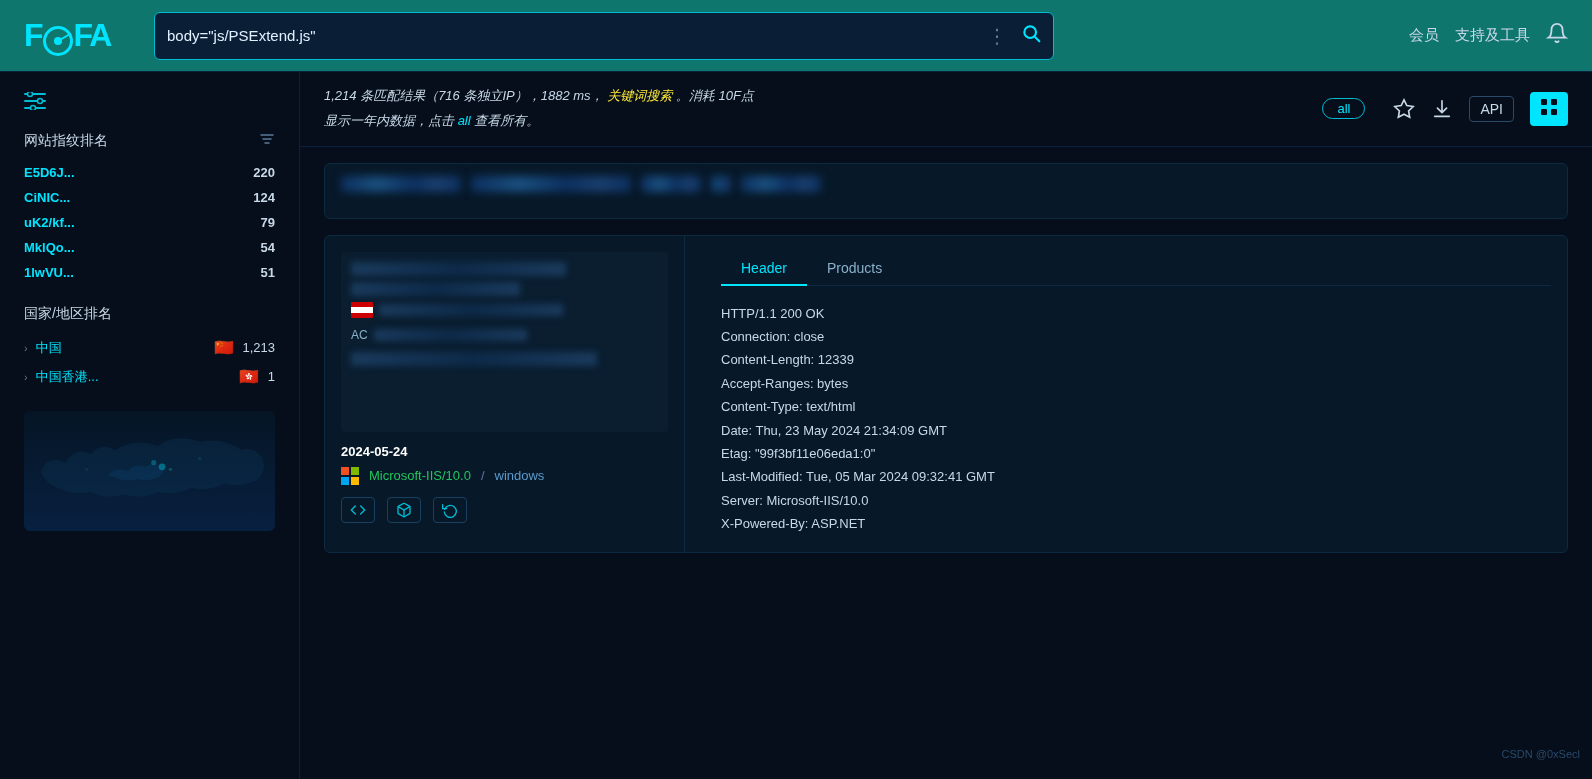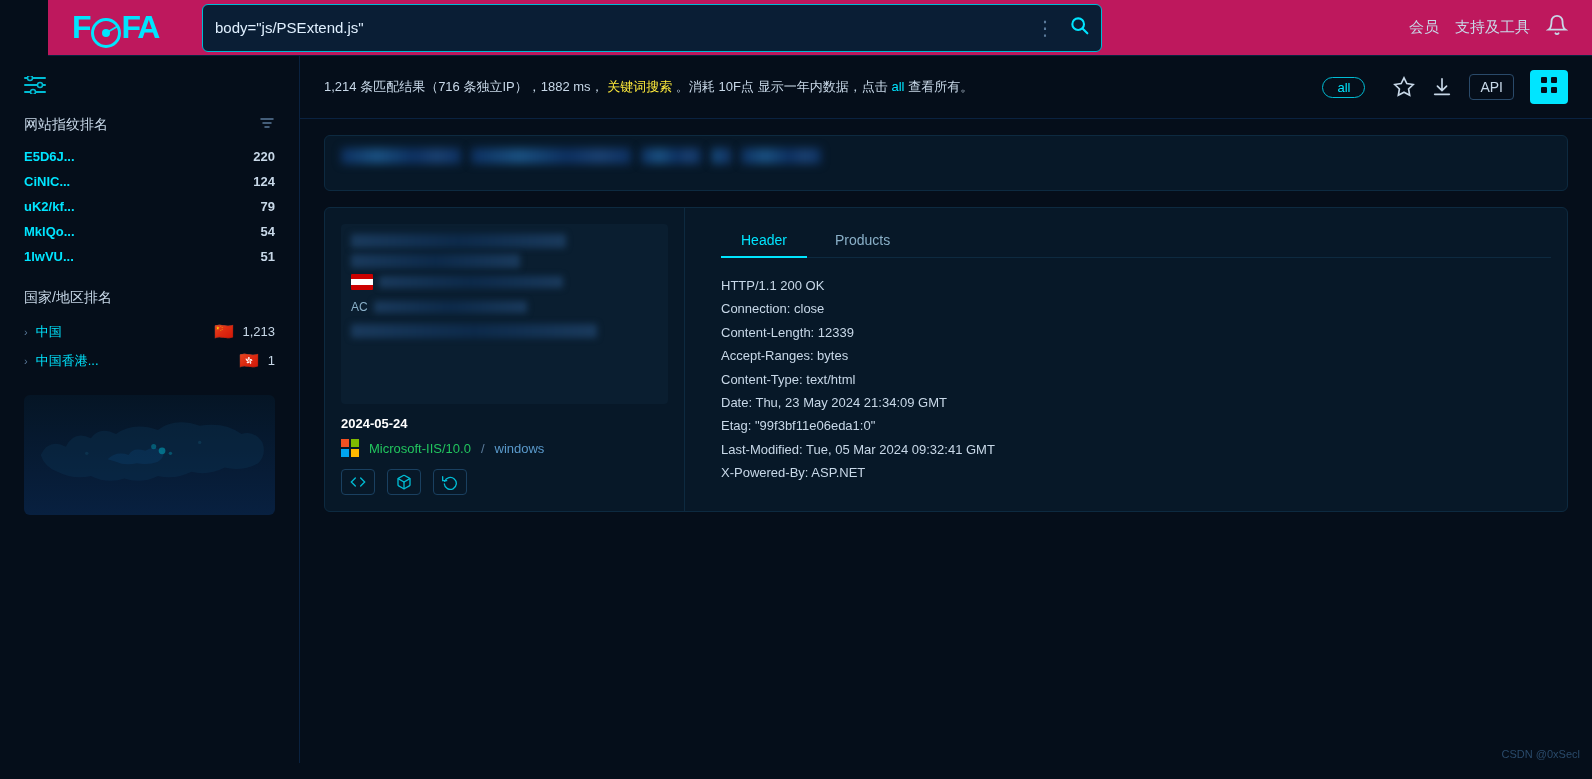--- a/index.html
+++ b/index.html
@@ -7,28 +7,27 @@
       background: #050e1a;
       color: #c8d8e8;
       font-family: -apple-system, BlinkMacSystemFont, 'Segoe UI', Arial, sans-serif;
       font-size: 14px;
       min-height: 779px;
       overflow-x: hidden;
     }
 
     
     .header {
-      background: #be185d;
+      background: #0f766e;
       border-bottom: 1px solid #0a2240;
       padding: 12px 24px;
       display: flex;
       align-items: center;
       gap: 20px;
-      height: 56px;
-      margin-left: 48px;
+      height: 72px;
     }
     .logo {
       display: flex;
       align-items: center;
       gap: 4px;
       min-width: 110px;
     }
 
     .search-bar {
       flex: 1;
@@ -388,21 +387,21 @@
     }
 
     
     .card-right {
       flex: 1;
       padding: 16px;
     }
 
     .tabs-row {
       display: flex;
-      gap: 8px;
+      gap: 0;
       margin-bottom: 16px;
       border-bottom: 1px solid #0d2a40;
     }
     .tab {
       padding: 8px 20px;
       cursor: pointer;
       font-size: 14px;
       color: #8ab0c8;
       border-bottom: 2px solid transparent;
       margin-bottom: -1px;
@@ -547,21 +546,21 @@
         <circle cx="175" cy="58" r="2" fill="#00e5ff" opacity="0.5"></circle>
         <circle cx="210" cy="45" r="2" fill="#1a6a8a" opacity="0.6"></circle>
         <circle cx="75" cy="58" r="2" fill="#1a6a8a" opacity="0.5"></circle>
       </svg>
     </div>
   </div>
 
   <div class="right-content">
 
     <div class="results-bar">
-      <div style="display:flex;align-items:flex-start;flex-direction:row;gap:4px;">
+      <div style="display:flex;align-items:flex-start;flex-direction:column;gap:4px;font-style:italic;">
         <div class="results-info">
           <span>1,214 条匹配结果（716 条独立IP），1882 ms，</span>
           <span class="highlight">关键词搜索</span>
           <span>。消耗 10F点</span>
         </div>
         <div class="results-info">
           <span>显示一年内数据，点击 </span>
           <a class="link-all">all</a>
           <span> 查看所有。</span>
         </div>
@@ -666,20 +665,21 @@
 
           <div class="header-info">
             <div>HTTP/1.1 200 OK</div>
             <div>Connection: close</div>
             <div>Content-Length: 12339</div>
             <div>Accept-Ranges: bytes</div>
             <div>Content-Type: text/html</div>
             <div>Date: Thu, 23 May 2024 21:34:09 GMT</div>
             <div>Etag: "99f3bf11e06eda1:0"</div>
             <div>Last-Modified: Tue, 05 Mar 2024 09:32:41 GMT</div>
+            <div>Server: Microsoft-IIS/10.0</div>
             <div>X-Powered-By: ASP.NET</div>
           </div>
         </div>
 
       </div>
     </div>
   </div>
 </div>
 
 <div class="watermark">CSDN @0xSecl</div>

